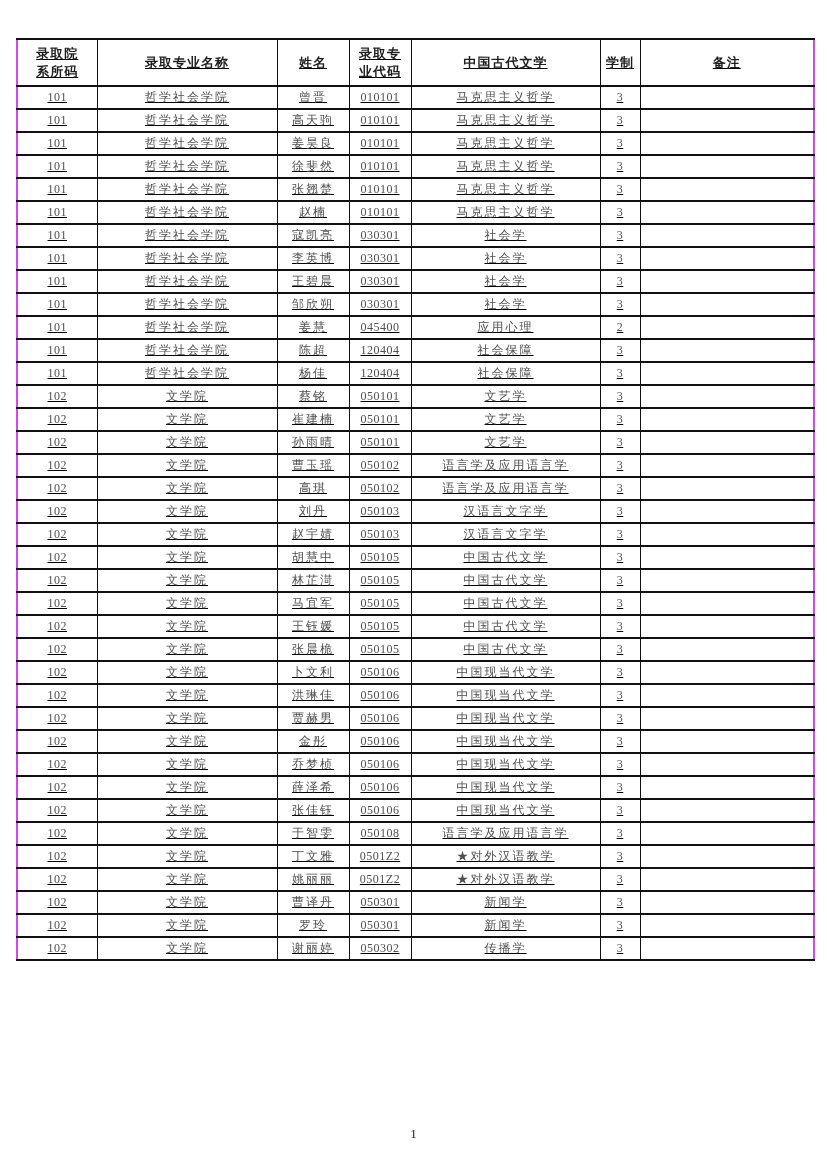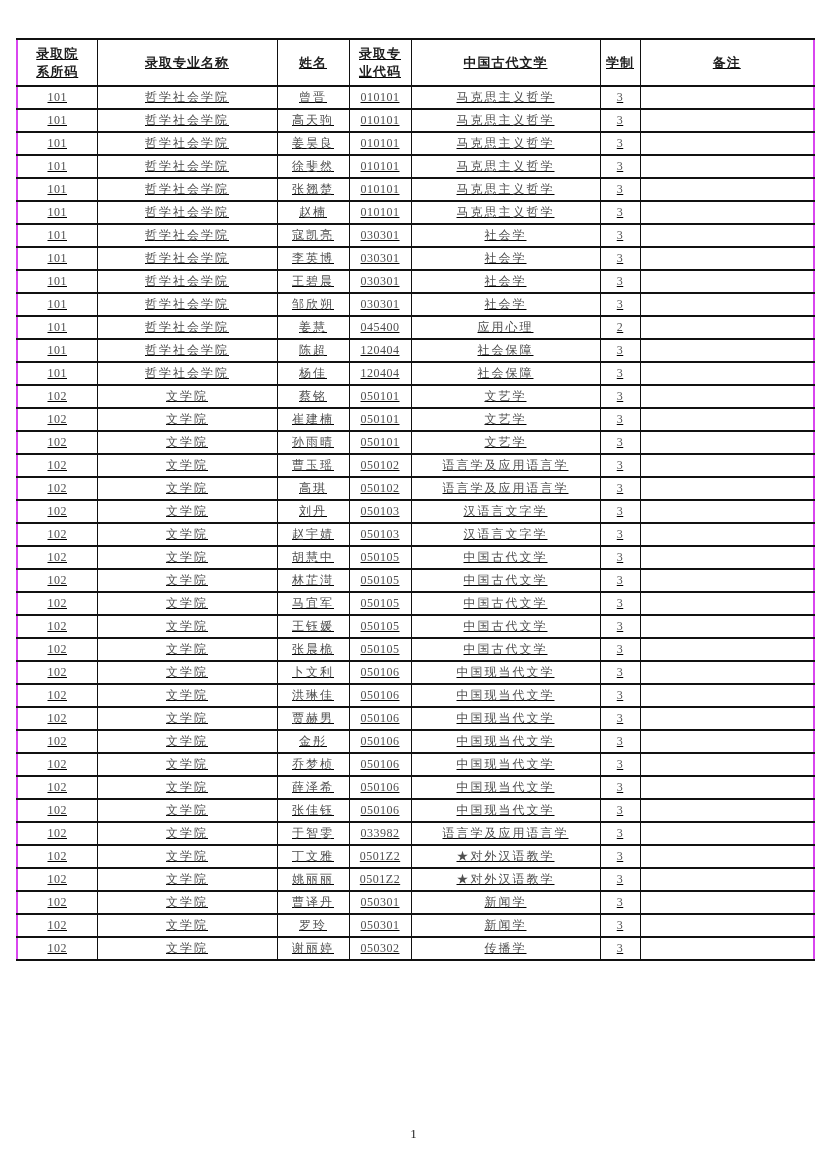--- a/index.html
+++ b/index.html
@@ -397,21 +397,21 @@
           <td class="c-name">张佳钰</td>
           <td class="c-major_code">050106</td>
           <td class="c-major">中国现当代文学</td>
           <td class="c-years">3</td>
           <td class="c-remark"></td>
         </tr>
         <tr>
           <td class="c-dept_code">102</td>
           <td class="c-college">文学院</td>
           <td class="c-name">于智雯</td>
-          <td class="c-major_code">033982</td>
+          <td class="c-major_code">050108</td>
           <td class="c-major">语言学及应用语言学</td>
           <td class="c-years">3</td>
           <td class="c-remark"></td>
         </tr>
         <tr>
           <td class="c-dept_code">102</td>
           <td class="c-college">文学院</td>
           <td class="c-name">丁文雅</td>
           <td class="c-major_code">0501Z2</td>
           <td class="c-major">★对外汉语教学</td>

